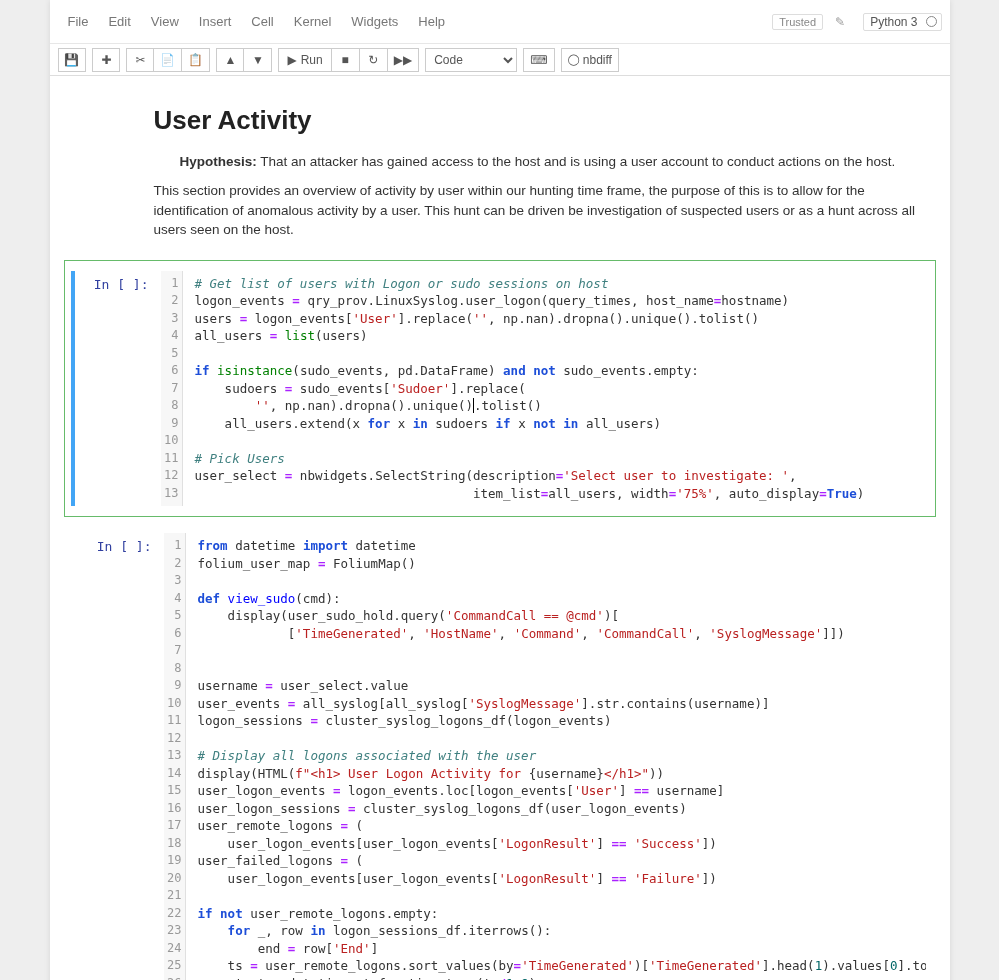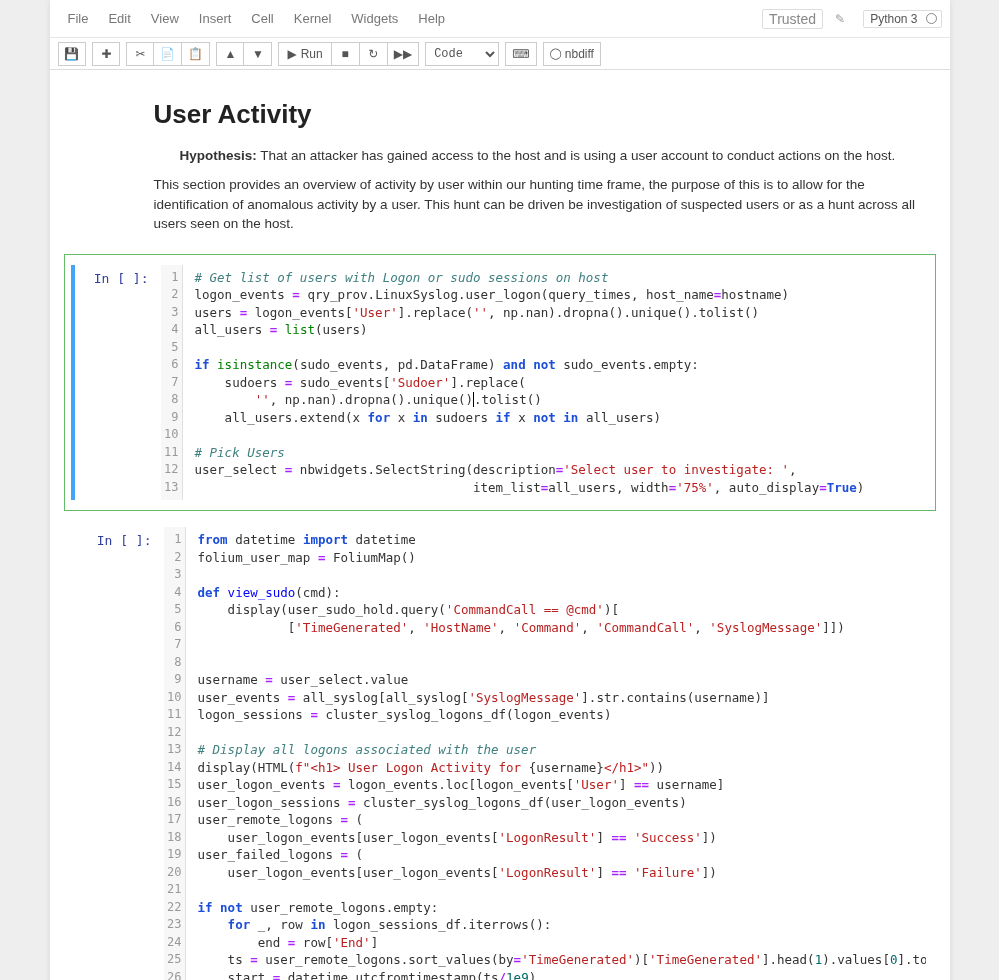--- a/index.html
+++ b/index.html
@@ -17,34 +17,34 @@
   }
   .notebook-container {
     width: 900px;
     margin: 0 auto;
     background: #fff;
     min-height: 980px;
     box-shadow: 0 0 6px rgba(0,0,0,0.1);
   }
   
   .menubar {
-    height: 38px;
+    height: 44px;
     display: flex;
     align-items: center;
     padding: 0 8px;
     border-bottom: 1px solid #e7e7e7;
   }
   .menubar .menu-item {
     padding: 4px 10px;
     color: #777;
     cursor: pointer;
   }
   .menubar .spacer { flex: 1; }
   .menubar .trusted {
-    font-size: 14px;
+    font-size: 11px;
     color: #888;
     padding: 1px 6px;
     border: 1px solid #ddd;
     border-radius: 2px;
     margin-right: 6px;
   }
   .menubar .edit-icon {
     color: #999;
     font-size: 12px;
     padding: 0 6px;
@@ -92,22 +92,21 @@
   }
   .btn-group .tb-btn + .tb-btn { border-left: none; }
   .tb-btn.run { gap: 4px; padding: 0 8px; }
   .celltype-select {
     height: 24px;
     border: 1px solid #ccc;
     background: #fff;
     font-size: 12px;
     color: #555;
     padding: 0 4px;
-    width: 74px;
-    font-family: Liberation Mono, monospace;
+    width: 92px;
   }
   
   .nb-body { padding: 18px 0 0 0; }
   .text-cell, .code-cell {
     padding: 4px 14px;
   }
   .text-content {
     margin-left: 90px;
     width: 785px;
     color: #333;

